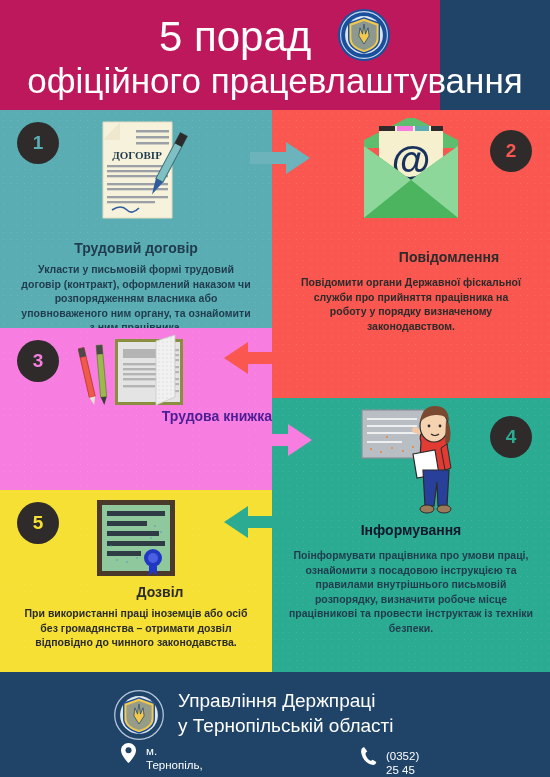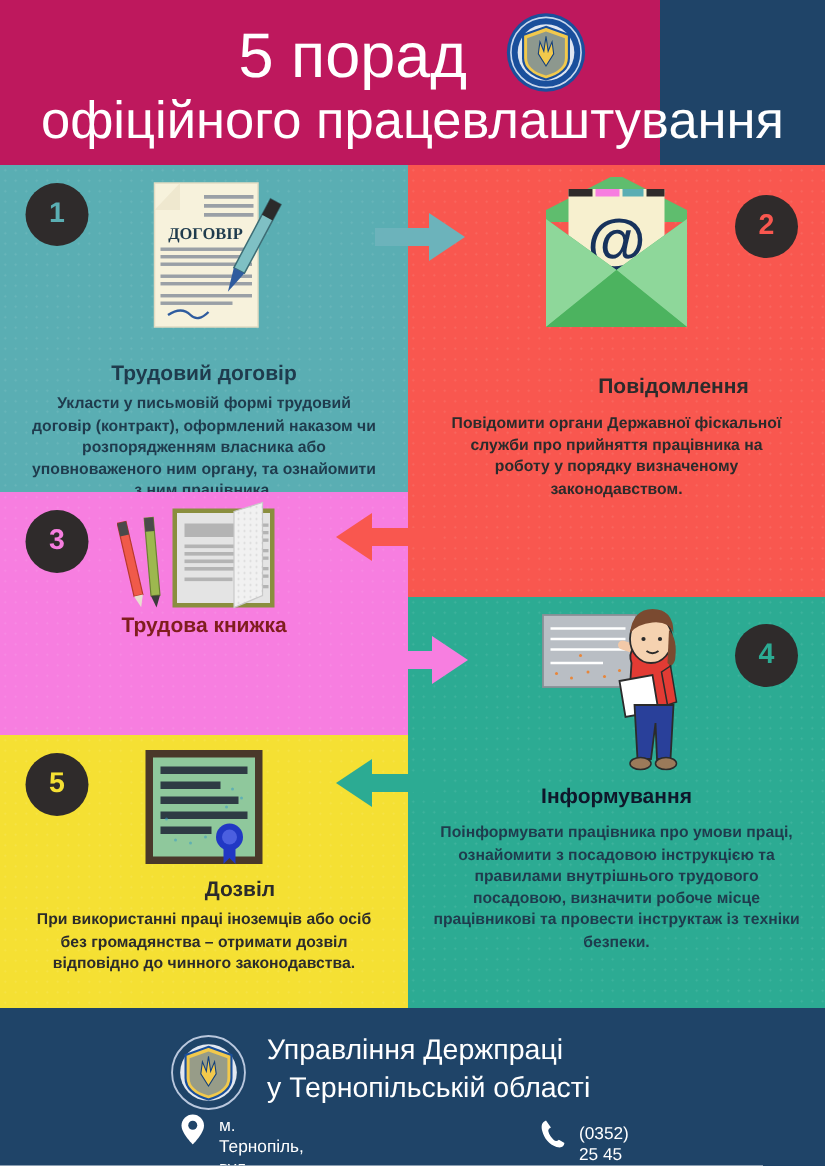--- a/index.html
+++ b/index.html
@@ -223,21 +223,21 @@
         <path d="M78 8 L97 2 L97 64 L78 72 Z" fill="#f1f1f1" stroke="#c9c9c9" stroke-width="0.8"></path>
         <path d="M78 8 L97 2 L97 64 L78 72 Z" fill="url(#pg)" opacity=".35"></path>
         <defs>
           <pattern id="pg" width="4" height="4" patternUnits="userSpaceOnUse">
             <circle cx="1" cy="1" r="0.7" fill="#aaa"></circle>
           </pattern>
         </defs>
       </svg>
     </div>
 
-    <div class="sec-title" style="top:78px;color:#7f1d1d;">Трудова книжка</div>
+    <div class="sec-title" style="top:78px;color:#4c1d95;text-align:right;">Трудова книжка</div>
   </div>
 
   <div class="panel p4">
     <div class="badge" style="right:18px;top:18px;">
       <span class="badge-dots"></span>
       <span style="color:#2cab93;">4</span>
     </div>
 
     <div class="illus" style="left:85px;top:6px;">
       <svg width="112" height="116" viewBox="0 0 112 116">
@@ -266,21 +266,21 @@
         <path d="M74 30 q4 3 8 0" fill="none" stroke="#2b2b2b" stroke-width="1.2"></path>
         <path d="M90 40 l4 24 l-6 2 l-4 -22 Z" fill="#e23b34" stroke="#2b2b2b" stroke-width="1"></path>
         <path d="M56 50 L78 46 L82 70 L60 74 Z" fill="#ffffff" stroke="#2b2b2b" stroke-width="1.2"></path>
         <path d="M66 66 l26 0 l-2 36 l-9 0 l-1 -24 l-3 24 l-9 0 Z" fill="#29409a" stroke="#2b2b2b" stroke-width="1.2"></path>
         <ellipse cx="70" cy="105" rx="7" ry="4" fill="#9b7a5a" stroke="#2b2b2b" stroke-width="1"></ellipse>
         <ellipse cx="87" cy="105" rx="7" ry="4" fill="#9b7a5a" stroke="#2b2b2b" stroke-width="1"></ellipse>
       </svg>
     </div>
 
     <div class="sec-title" style="top:122px;color:#0f172a;">Інформування</div>
-    <div class="sec-body" style="left:14px;top:150px;width:250px;color:#1f3b4d;">Поінформувати працівника про умови праці, ознайомити з посадовою інструкцією та правилами внутрішнього трудового посадовою, визначити робоче місце працівникові та провести інструктаж із техніки безпеки.</div>
+    <div class="sec-body" style="left:14px;top:150px;width:250px;color:#1f3b4d;">Поінформувати працівника про умови праці, ознайомити з посадовою інструкцією та правилами внутрішнього письмовій розпорядку, визначити робоче місце працівникові та провести інструктаж із техніки безпеки.</div>
   </div>
 
   <div class="panel p5">
     <div class="badge" style="left:17px;top:12px;">
       <span class="badge-dots"></span>
       <span style="color:#f5e033;">5</span>
     </div>
 
     <div class="illus" style="left:93px;top:8px;">
       <svg width="86" height="82" viewBox="0 0 86 82">

